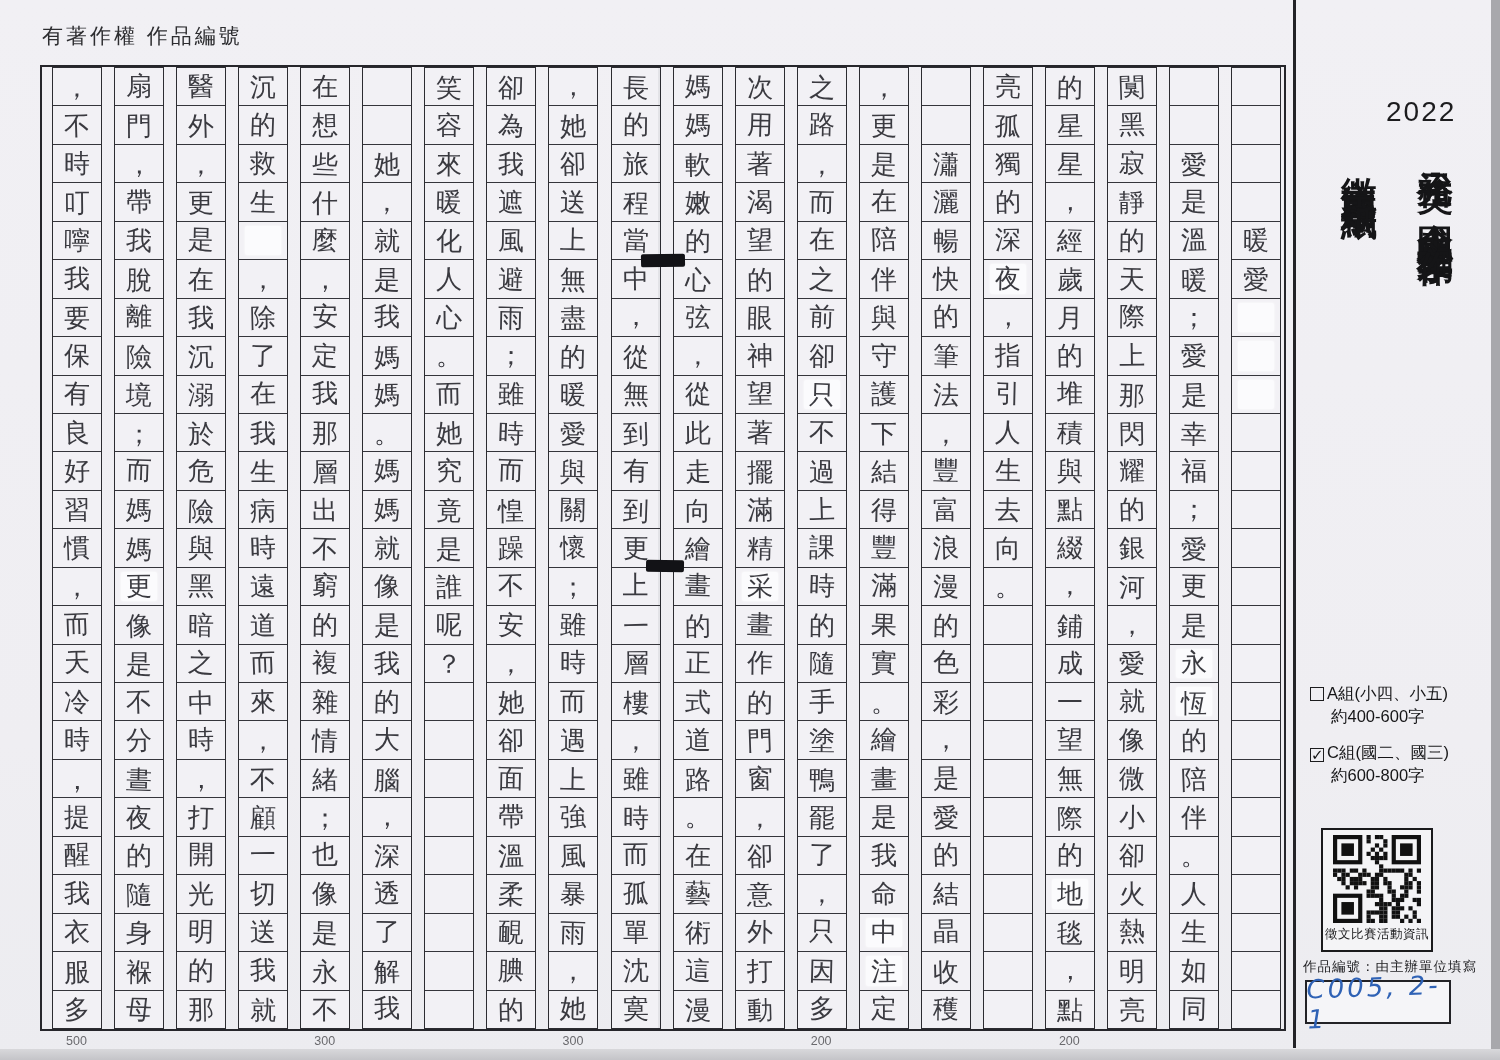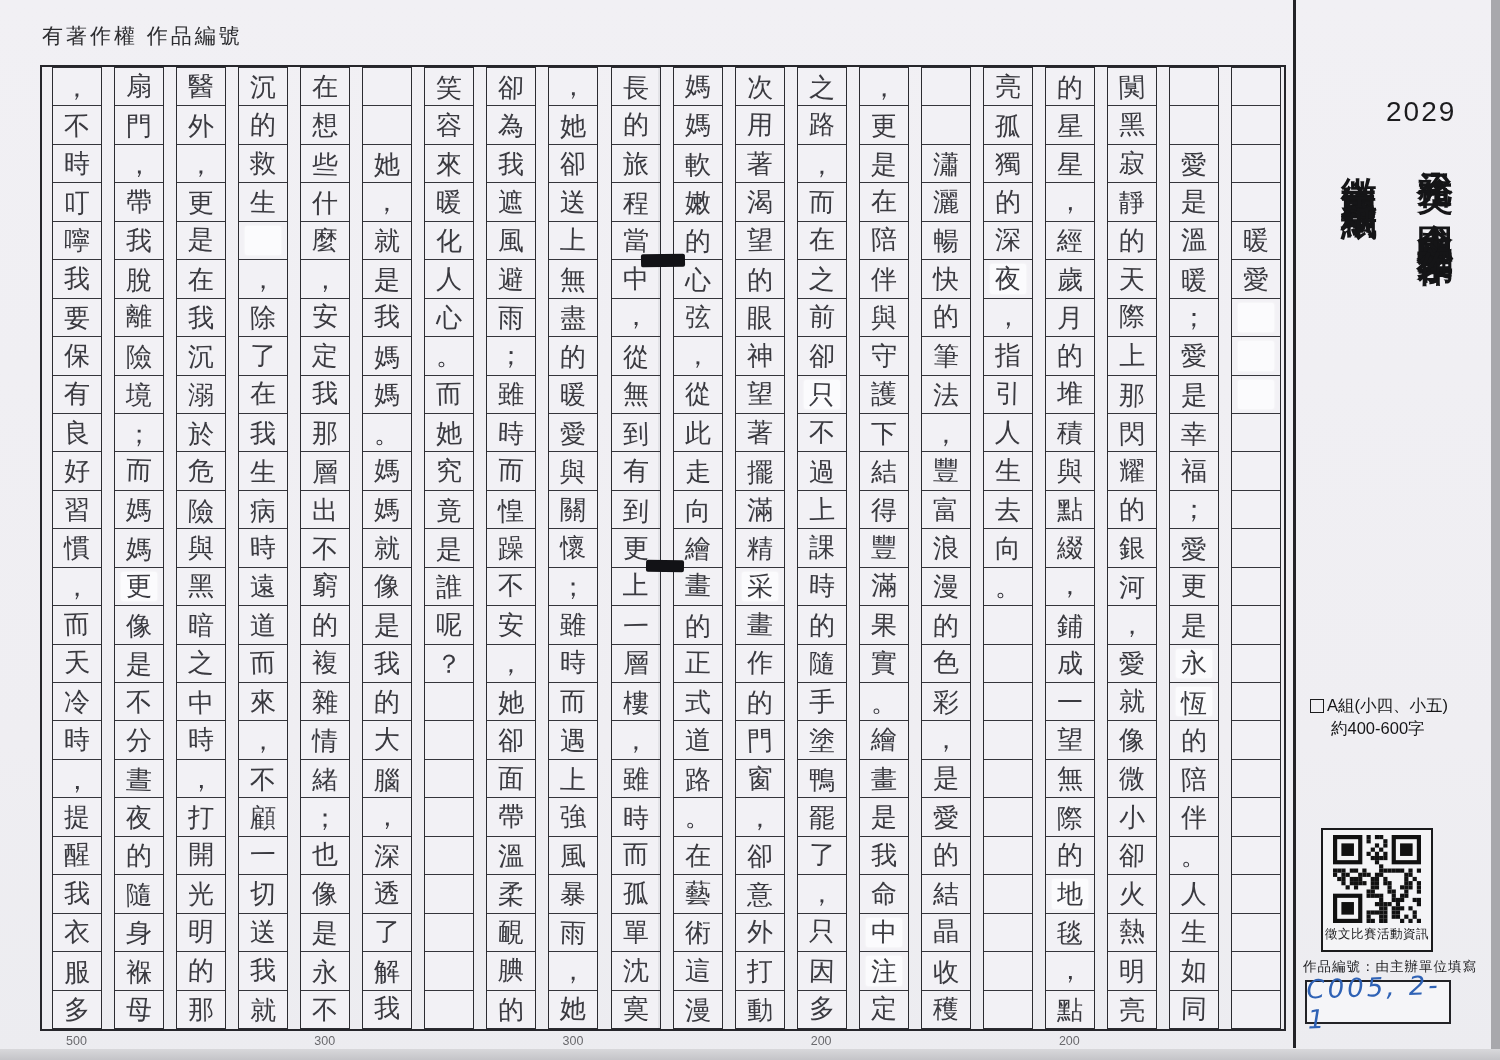--- a/index.html
+++ b/index.html
@@ -40,21 +40,21 @@
   
   .rpanel{position:absolute;left:1298px;top:0;width:202px;height:1060px;}
   .year{position:absolute;left:88px;top:96px;font-size:28px;color:#1c1c1e;
         letter-spacing:2px;font-weight:500;}
   .vtext{writing-mode:vertical-rl;text-orientation:upright;color:#151517;}
   .title-main{position:absolute;left:112px;top:142px;font-size:36px;font-weight:600;
         letter-spacing:3px;height:580px;}
   .title-sub{position:absolute;left:36px;top:148px;font-size:36px;font-weight:600;
         letter-spacing:4px;height:420px;}
 
-  .groups{position:absolute;left:12px;top:682px;width:190px;margin-top:12px;}
+  .groups{position:absolute;left:12px;top:682px;width:190px;}
   .group{margin-bottom:13px;}
   .gline{font-size:16.5px;color:#151517;line-height:23px;white-space:nowrap;}
   .grange{font-size:16.5px;color:#151517;line-height:23px;margin-left:21px;}
   .cb{display:inline-block;width:14px;height:14px;border:1.7px solid #1c1c1e;
       box-sizing:border-box;margin-right:3px;position:relative;top:2px;
       font-size:15px;line-height:11px;text-align:center;font-weight:700;color:#111;}
 
   .qrbox{position:absolute;left:23px;top:828px;width:112px;height:124px;
          border:2px solid #1a1a1c;box-sizing:border-box;background:#f4f4f6;
          display:flex;flex-direction:column;align-items:center;}
@@ -1532,28 +1532,32 @@
       <div class="marker" style="left: 1069.35px;">200</div>
       <div class="marker" style="left: 821.15px;">200</div>
       <div class="marker" style="left: 572.95px;">300</div>
       <div class="marker" style="left: 324.75px;">300</div>
       <div class="marker" style="left: 76.55px;">500</div>
     </div>
 
   <div class="fold-line"></div>
 
   <div class="rpanel">
-    <div class="year">2029</div>
+    <div class="year">2022</div>
     <div class="vtext title-main">裕元獎-全國中小學生文字創作</div>
     <div class="vtext title-sub">徵文比賽專用稿紙</div>
 
     <div class="groups">
       <div class="group">
         <div class="gline"><span class="cb"></span><span>A組(小四、小五)</span></div>
         <div class="grange">約400-600字</div>
+      </div>
+      <div class="group">
+        <div class="gline"><span class="cb">✓</span><span>C組(國二、國三)</span></div>
+        <div class="grange">約600-800字</div>
       </div>
     </div>
 
     <div class="qrbox">
       <svg xmlns="http://www.w3.org/2000/svg" viewBox="0 0 84 84">
           <rect x="0" y="0" width="28" height="28" fill="#111"></rect>
           <rect x="4" y="4" width="20" height="20" fill="#f4f4f6"></rect>
           <rect x="8" y="8" width="12" height="12" fill="#111"></rect>
           <rect x="56" y="0" width="28" height="28" fill="#111"></rect>
           <rect x="60" y="4" width="20" height="20" fill="#f4f4f6"></rect>

